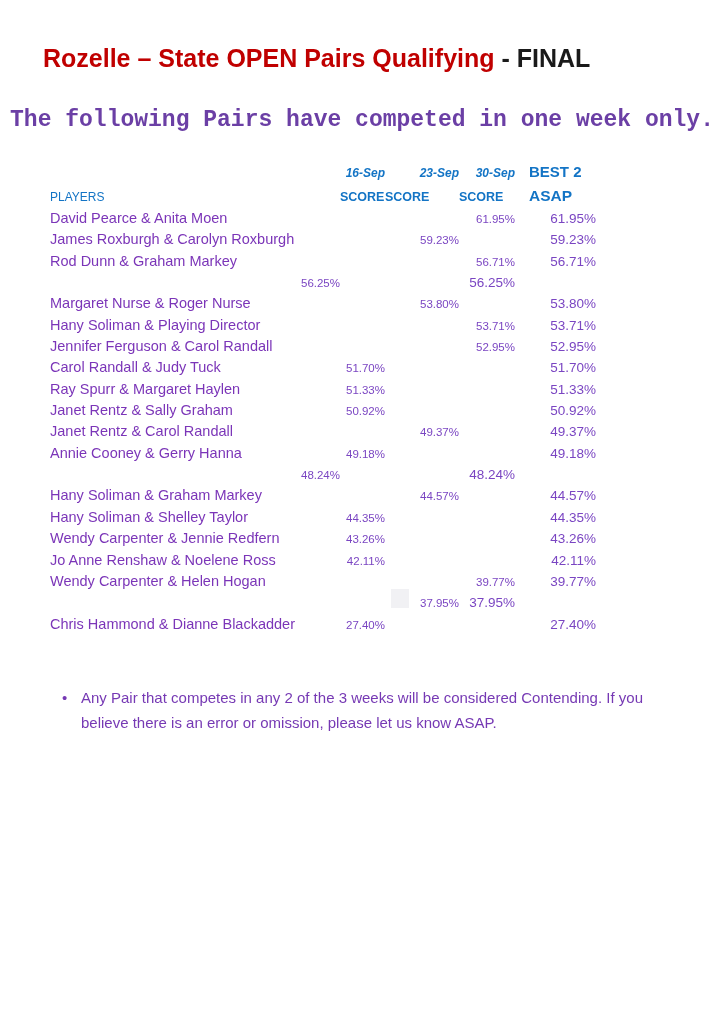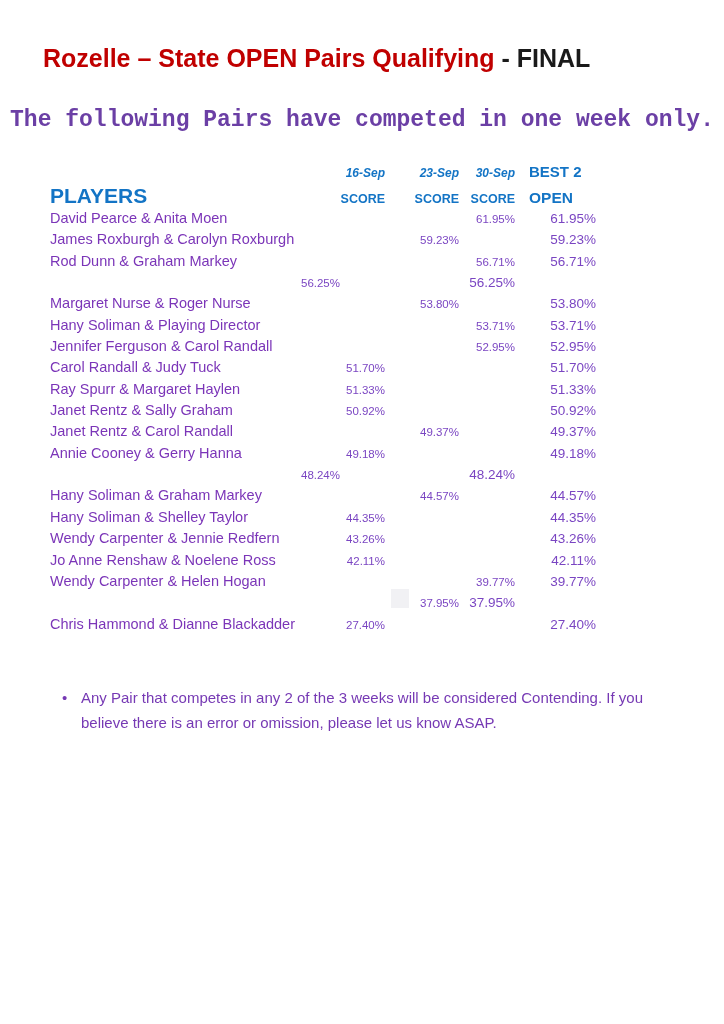--- a/index.html
+++ b/index.html
@@ -52,27 +52,27 @@
     text-align: right;
     font-style: italic;
   }
   .best2-h {
     font-size: 15px; font-weight: bold;
     color: var(--header-blue, #1374C5);
     text-align: left; padding-left: 14px;
     white-space: nowrap;
   }
   .players-h {
-    font-size: 21px; font-weight: bold;
+    font-size: 12px; font-weight: normal;
     color: var(--header-blue, #1374C5);
   }
   .score-h {
     font-size: 12.5px; font-weight: bold;
     color: var(--header-blue, #1374C5);
-    text-align: right;
+    text-align: left;
   }
   .total-h {
     font-size: 15.5px; font-weight: bold;
     color: var(--header-blue, #1374C5);
     padding-left: 14px;
   }
   .data-row { height: 21.35px; line-height: 21.35px; }
   .name {
     font-size: 14.5px;
     color: var(--name-purple, #7B35B8);
@@ -128,21 +128,21 @@
       <div class="date-h">23-Sep</div>
       <div class="date-h">30-Sep</div>
       <div class="best2-h">BEST 2</div>
     </div>
 
     <div class="grid-row hdr-labels">
       <div class="players-h">PLAYERS</div>
       <div class="score-h">SCORE</div>
       <div class="score-h">SCORE</div>
       <div class="score-h">SCORE</div>
-      <div class="total-h">OPEN</div>
+      <div class="total-h">ASAP</div>
     </div>
 
     <div>
         <div class="grid-row data-row">
           <div class="name">David Pearce &amp; Anita Moen</div>
           <div class="wk"></div>
           <div class="wk"></div>
           <div class="wk">61.95%</div>
           <div class="tot">61.95%</div>
         </div>

